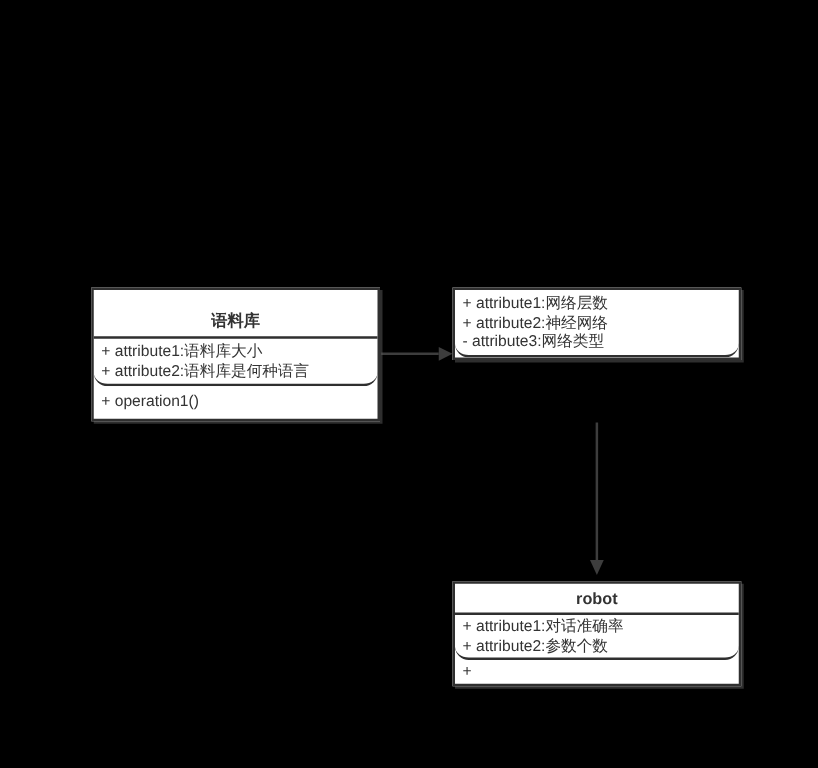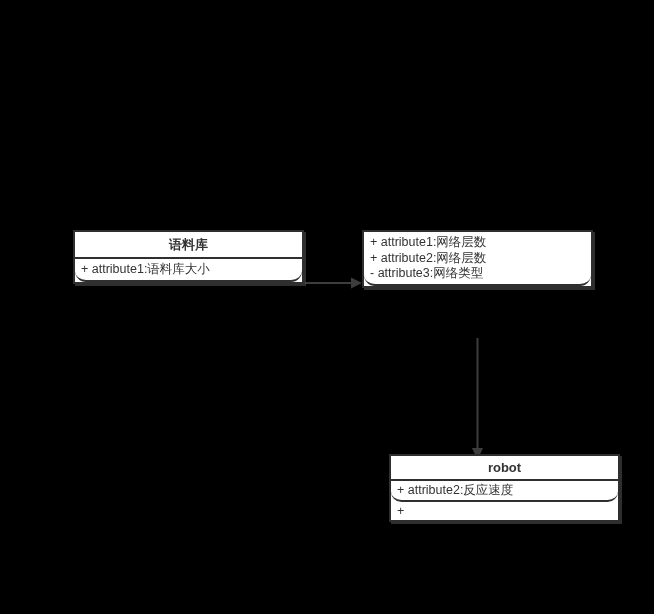--- a/index.html
+++ b/index.html
@@ -26,27 +26,27 @@
     position: absolute;
     box-sizing: border-box;
     width: 231px;
     background: #ffffff;
     border: 2px solid #2f2f2f;
     color: #333333;
     box-shadow: 2px 2px 0 rgba(102,102,102,0.45);
   }
   .uml-class.corpus  { left: 73px;  top: 230px; }
   .uml-class.neural  { left: 362px; top: 230px; }
-  .uml-class.robot   { left: 362px; top: 454px; margin-left: 27px; }
+  .uml-class.robot   { left: 362px; top: 465px; }
   .uml-title {
     font-size: 13px;
     font-weight: bold;
     text-align: center;
     line-height: 16px;
-    padding: 5px 4px 4px 4px;
+    padding: 17px 4px 4px 4px;
     border-bottom: 2px solid #2f2f2f;
     white-space: nowrap;
     overflow: hidden;
   }
   .robot .uml-title { padding: 4px 4px 3px 4px; }
   .uml-attrs {
     font-size: 12.5px;
     line-height: 15.5px;
     padding: 3px 6px 2px 6px;
     border-bottom: 2px solid #2f2f2f;
@@ -77,34 +77,39 @@
     <g>
       <line x1="477.5" y1="338" x2="477.5" y2="449" stroke="#3d3d3d" stroke-width="2"></line>
       <polygon points="472,448 483,448 477.5,460" fill="#3d3d3d"></polygon>
     </g>
   </svg>
 
   <div class="uml-class corpus">
     <div class="uml-title">语料库</div>
     <div class="uml-attrs">
       <div class="uml-line">+ attribute1:语料库大小</div>
+      <div class="uml-line">+ attribute2:语料库是何种语言</div>
+    </div>
+    <div class="uml-ops">
+      <div class="uml-line">+ operation1()</div>
     </div>
   </div>
 
   <div class="uml-class neural">
     <div class="uml-attrs">
       <div class="uml-line">+ attribute1:网络层数</div>
-      <div class="uml-line">+ attribute2:网络层数</div>
+      <div class="uml-line">+ attribute2:神经网络</div>
       <div class="uml-line">- attribute3:网络类型</div>
     </div>
   </div>
 
   <div class="uml-class robot">
     <div class="uml-title">robot</div>
     <div class="uml-attrs">
-      <div class="uml-line">+ attribute2:反应速度</div>
+      <div class="uml-line">+ attribute1:对话准确率</div>
+      <div class="uml-line">+ attribute2:参数个数</div>
     </div>
     <div class="uml-ops">
       <div class="uml-line">+</div>
     </div>
   </div>
 
 </div>
 
 </body></html>

